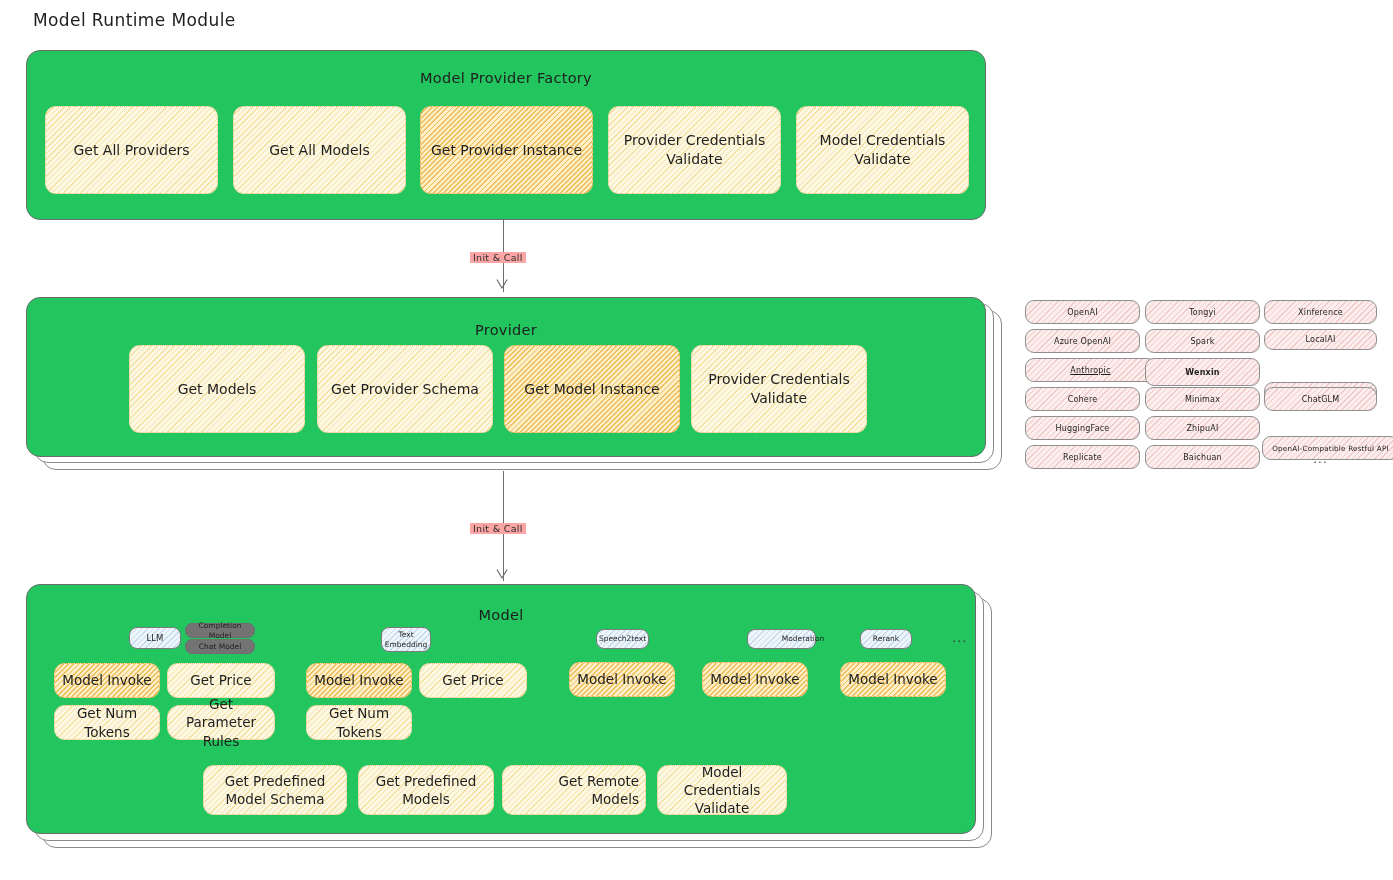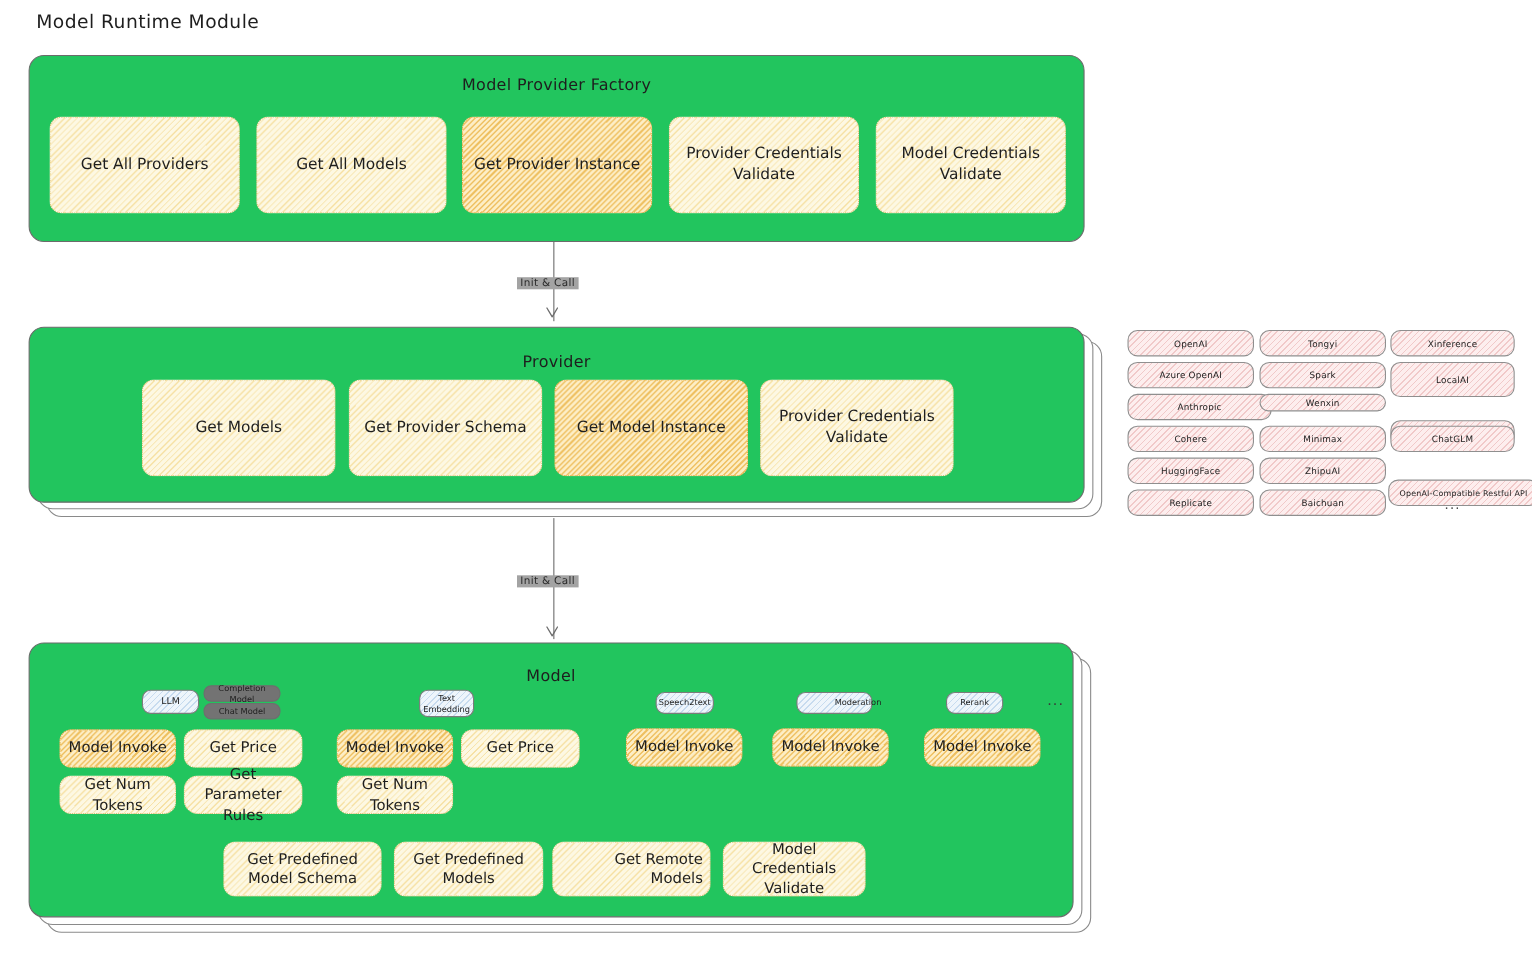--- a/index.html
+++ b/index.html
@@ -148,21 +148,21 @@
     position: absolute;
     width: 0;
     border-left: 1.3px solid #6d6d6d;
   }
   .conn-label {
     position: absolute;
     font-size: 9.5px;
     color: #2b2b2b;
     white-space: nowrap;
     letter-spacing: 0.3px;
-    background: #a3a3a3;
+    background: #fca5a5;
     padding: 0 3px;
   }
   .arrow-head {
     position: absolute;
     width: 12px; height: 12px;
   }
   .dots {
     position: absolute;
     font-size: 13px;
     color: #3a3a3a;
@@ -197,34 +197,34 @@
   <div class="card" style="left:26px; top:297px; width:960px; height:160px; z-index:2;">
     <div class="card-title" style="top:24px;">Provider</div>
   </div>
   <div class="hbox lbl-lg" style="left:129px; top:345px; width:176px; height:88px; z-index:3;">Get Models</div>
   <div class="hbox lbl-lg" style="left:317px; top:345px; width:176px; height:88px; z-index:3;">Get Provider Schema</div>
   <div class="hbox lbl-lg strong" style="left:504px; top:345px; width:176px; height:88px; z-index:3;">Get Model Instance</div>
   <div class="hbox lbl-lg" style="left:691px; top:345px; width:176px; height:88px; z-index:3;">Provider Credentials Validate</div>
 
   <div class="pill" style="left:1025px; top:300px; width:115px; height:24px;">OpenAI</div>
   <div class="pill" style="left:1025px; top:329px; width:115px; height:24px;">Azure OpenAI</div>
-  <div class="pill" style="left:1025px; top:358px; width:131px; height:24px;">Anthropic</div>
+  <div class="pill" style="left:1025px; top:358px; width:131px; height:24px;text-decoration:underline;">Anthropic</div>
   <div class="pill" style="left:1025px; top:387px; width:115px; height:24px;">Cohere</div>
   <div class="pill" style="left:1025px; top:416px; width:115px; height:24px;">HuggingFace</div>
   <div class="pill" style="left:1025px; top:445px; width:115px; height:24px;">Replicate</div>
 
   <div class="pill" style="left:1145px; top:300px; width:115px; height:24px;">Tongyi</div>
   <div class="pill" style="left:1145px; top:329px; width:115px; height:24px;">Spark</div>
-  <div class="pill" style="left:1145px; top:358px; width:115px; height:16px;">Wenxin</div>
+  <div class="pill" style="left:1145px; top:358px; width:115px; height:28px;font-weight:bold;">Wenxin</div>
   <div class="pill" style="left:1145px; top:387px; width:115px; height:24px;">Minimax</div>
   <div class="pill" style="left:1145px; top:416px; width:115px; height:24px;">ZhipuAI</div>
   <div class="pill" style="left:1145px; top:445px; width:115px; height:24px;">Baichuan</div>
 
   <div class="pill" style="left:1264px; top:300px; width:113px; height:24px;">Xinference</div>
-  <div class="pill" style="left:1264px; top:329px; width:113px; height:32px;">LocalAI</div>
+  <div class="pill" style="left:1264px; top:329px; width:113px; height:21px;">LocalAI</div>
   <div class="pill" style="left:1264px; top:358px; width:113px; height:24px;margin-top:24px;">OpenLLM</div>
   <div class="pill" style="left:1264px; top:387px; width:113px; height:24px;">ChatGLM</div>
   <div class="pill" style="left:1262px; top:416px; width:137px; height:24px; font-size:7.2px;margin-top:20px;">OpenAI-Compatible Restful API</div>
   <div class="pill-ellipsis" style="left:1264px; top:452px; width:113px;">...</div>
 
   <div class="conn-line" style="left:503px; top:471px; height:110px; z-index:1;"></div>
   <div class="conn-label" style="left:470px; top:523px; z-index:4;">Init &amp; Call</div>
   <svg class="arrow-head" style="left:496px; top:568px;" viewBox="0 0 12 12">
     <path d="M1.2 2 L6 10 L10.8 2" fill="none" stroke="#6d6d6d" stroke-width="1.2" stroke-linecap="round" stroke-linejoin="round"></path>
   </svg>
@@ -245,21 +245,21 @@
   <div class="hbox lbl-md" style="left:167px; top:705px; width:108px; height:35px; z-index:3;border-radius:13px;">Get Parameter Rules</div>
 
   <div class="badge" style="left:381px; top:627px; width:50px; height:25px; z-index:3;">Text Embedding</div>
   <div class="hbox lbl-md strong" style="left:306px; top:663px; width:106px; height:35px; z-index:3;">Model Invoke</div>
   <div class="hbox lbl-md" style="left:419px; top:663px; width:108px; height:35px; z-index:3;">Get Price</div>
   <div class="hbox lbl-md" style="left:306px; top:705px; width:106px; height:35px; z-index:3;">Get Num Tokens</div>
 
   <div class="badge" style="left:596px; top:629px; width:53px; height:20px; z-index:3;">Speech2text</div>
   <div class="hbox lbl-md strong" style="left:569px; top:662px; width:106px; height:35px; z-index:3;">Model Invoke</div>
 
-  <div class="badge" style="left:724px; top:629px; width:69px; height:20px; z-index:3;padding-left:46px;">Moderation</div>
+  <div class="badge" style="left:747px; top:629px; width:69px; height:20px; z-index:3;padding-left:46px;">Moderation</div>
   <div class="hbox lbl-md strong" style="left:702px; top:662px; width:106px; height:35px; z-index:3;">Model Invoke</div>
 
   <div class="badge" style="left:860px; top:629px; width:52px; height:20px; z-index:3;">Rerank</div>
   <div class="hbox lbl-md strong" style="left:840px; top:662px; width:106px; height:35px; z-index:3;">Model Invoke</div>
 
   <div class="dots" style="left:952px; top:630px; z-index:3;">...</div>
 
   <div class="hbox lbl-md" style="left:203px; top:765px; width:144px; height:50px; z-index:3;">Get Predefined Model Schema</div>
   <div class="hbox lbl-md" style="left:358px; top:765px; width:136px; height:50px; z-index:3;">Get Predefined Models</div>
   <div class="hbox lbl-md" style="left:502px; top:765px; width:144px; height:50px; z-index:3;text-align:right;">Get Remote Models</div>

